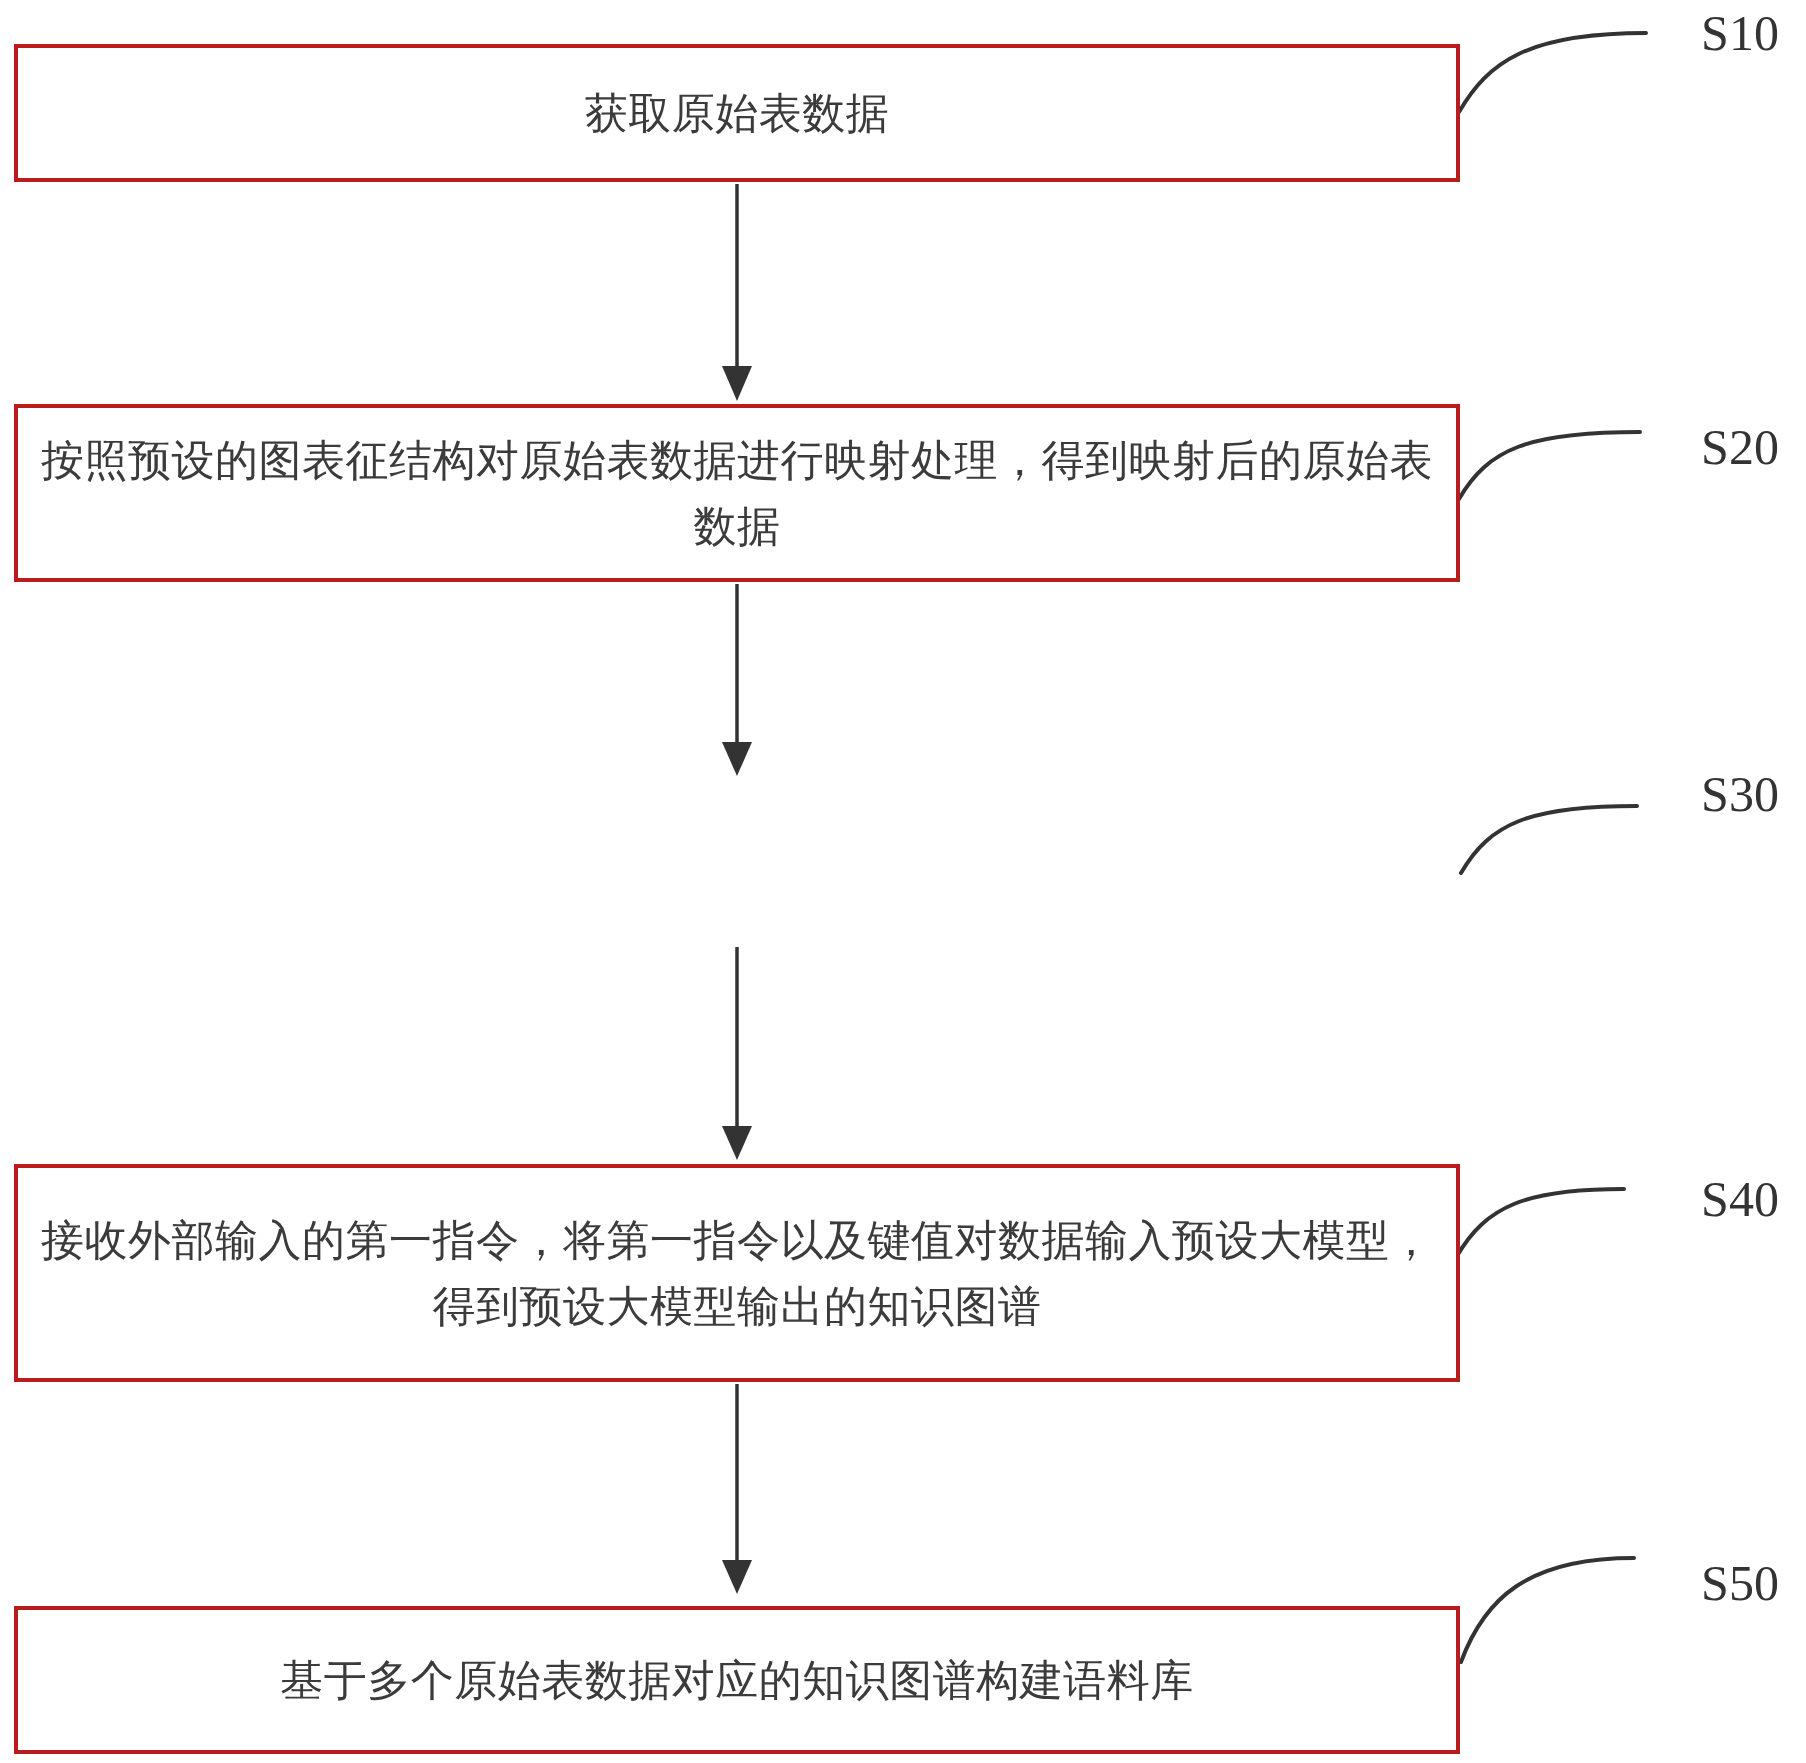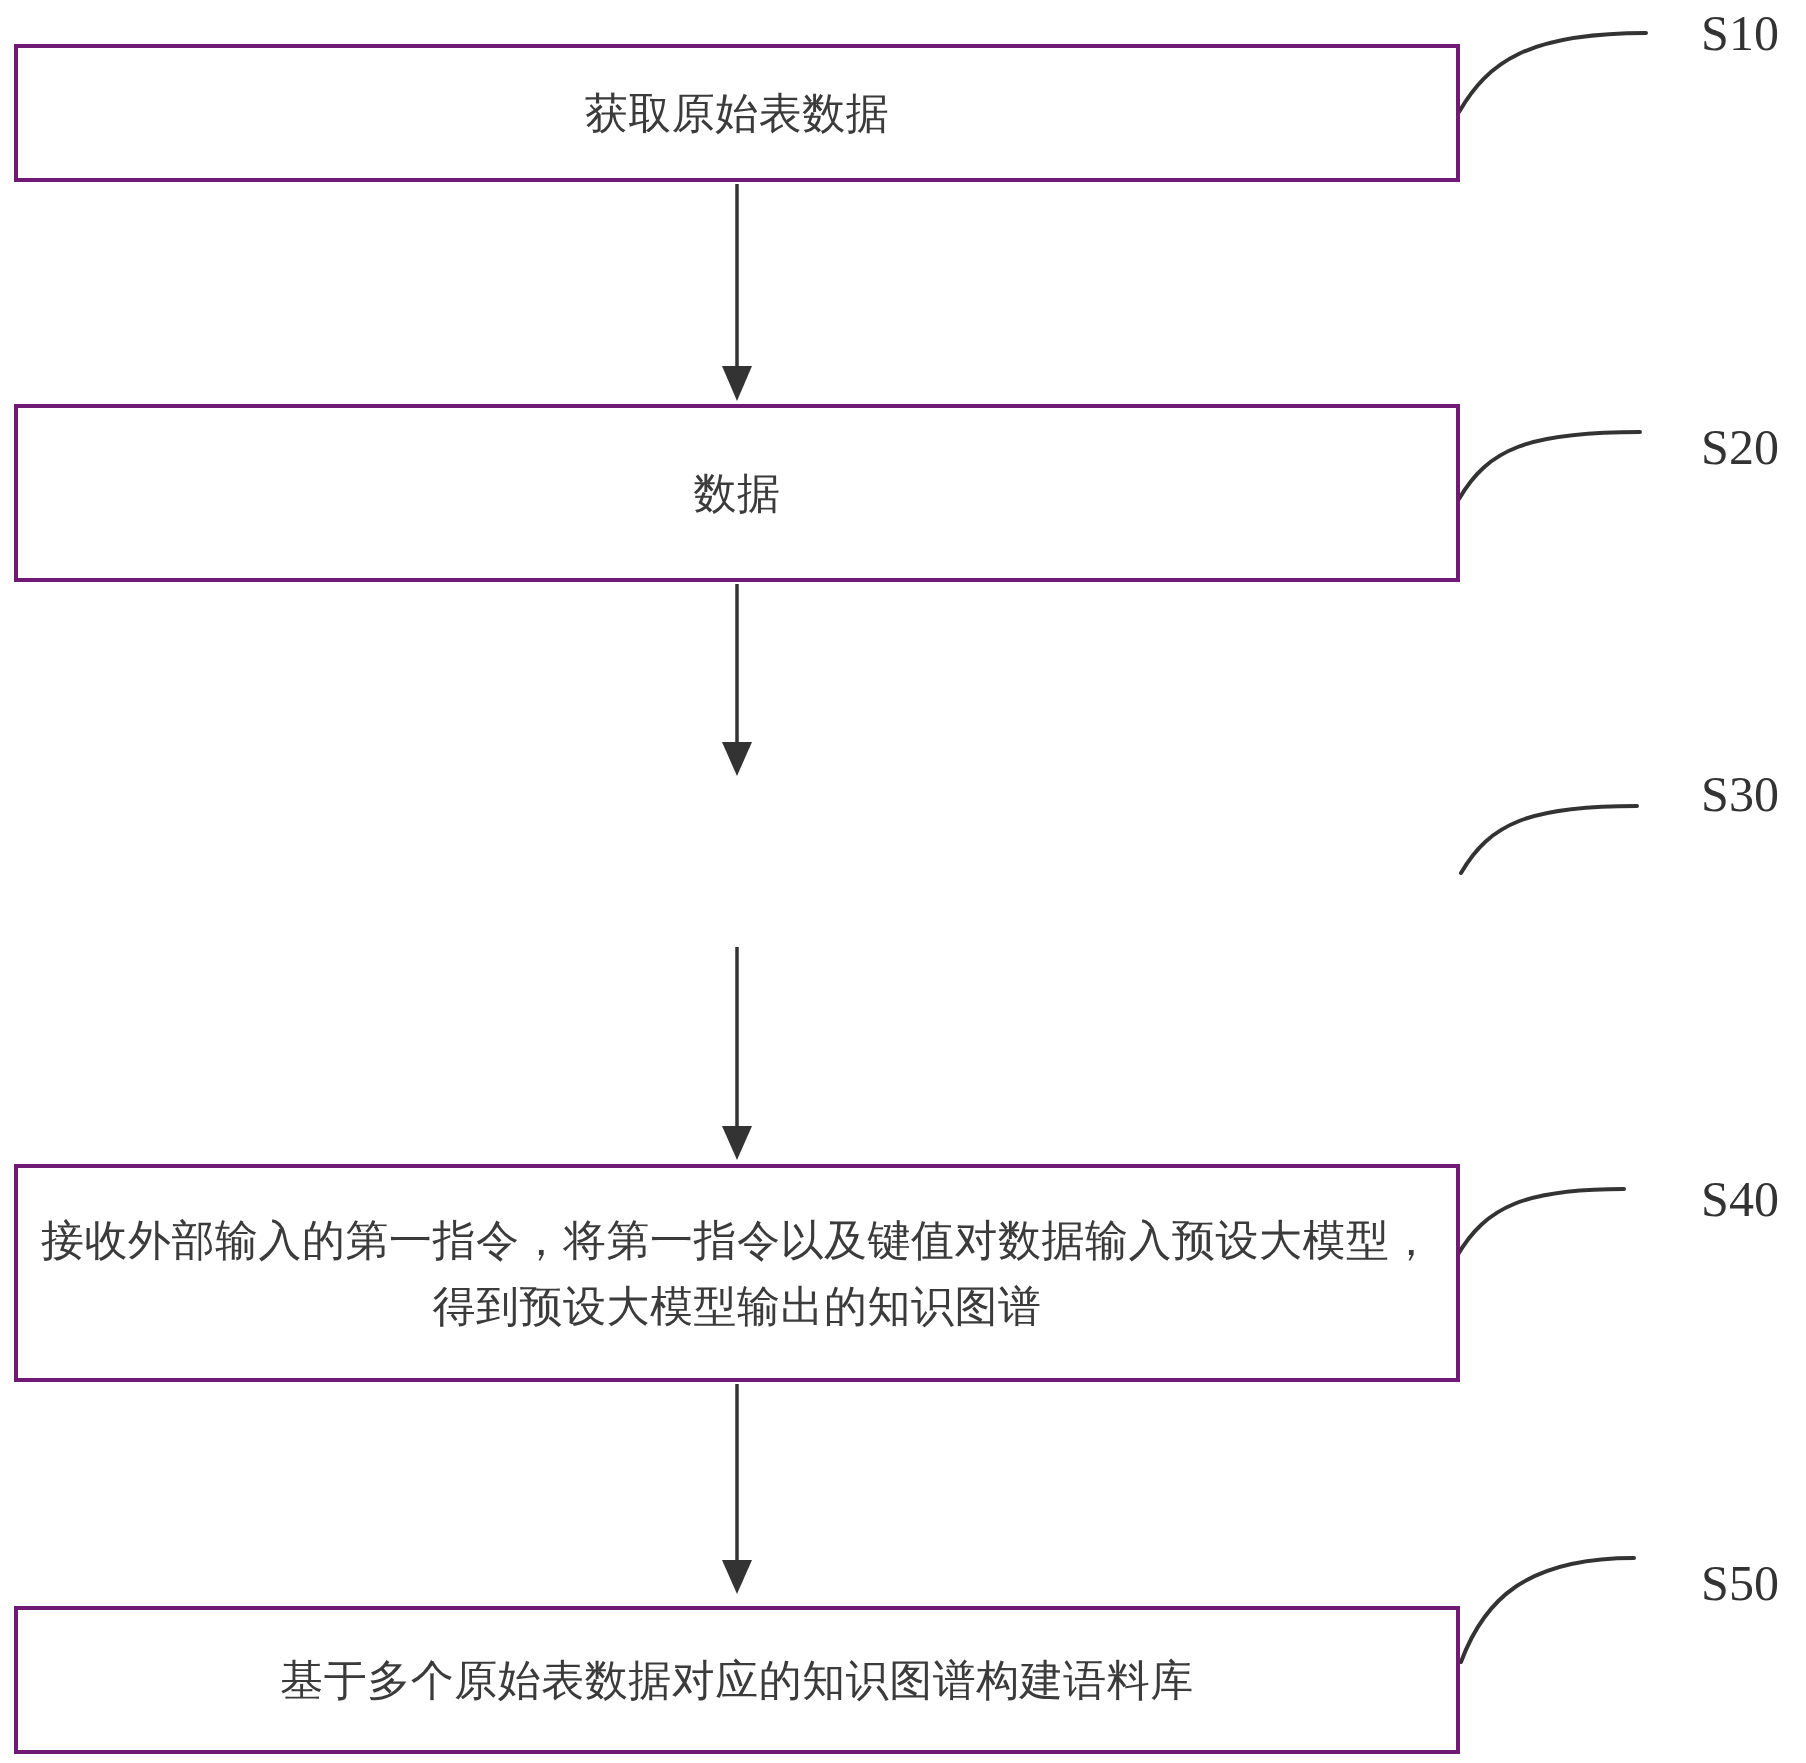--- a/index.html
+++ b/index.html
@@ -21,21 +21,21 @@
     top: 0;
     width: 1806px;
     height: 1763px;
     display: block;
   }
   .step-box {
     position: absolute;
     left: 14px;
     width: 1446px;
     box-sizing: border-box;
-    border: 4px solid #701a75;
+    border: 4px solid #b91c1c;
     background: #ffffff;
     display: flex;
     flex-direction: column;
     align-items: center;
     justify-content: center;
     text-align: center;
     color: #3b3b3b;
     font-size: 43px;
     line-height: 66px;
     letter-spacing: 0.5px;
@@ -84,20 +84,21 @@
     <path d="M 1461,873 C 1490,823 1530,806 1637,806" fill="none" stroke="#333333" stroke-width="4" stroke-linecap="round"></path>
     <path d="M 1457,1256 C 1486,1206 1526,1189 1624,1189" fill="none" stroke="#333333" stroke-width="4" stroke-linecap="round"></path>
     <path d="M 1461,1662 C 1484,1600 1526,1558 1634,1558" fill="none" stroke="#333333" stroke-width="4" stroke-linecap="round"></path>
   </svg>
 
   <div class="step-box" style="top:44px; height:138px;">
     <span>获取原始表数据</span>
   </div>
 
   <div class="step-box" style="top:404px; height:178px;">
+    <span>按照预设的图表征结构对原始表数据进行映射处理，得到映射后的原始表</span>
     <span>数据</span>
   </div>
 
 
   <div class="step-box" style="top:1164px; height:218px;">
     <span>接收外部输入的第一指令，将第一指令以及键值对数据输入预设大模型，</span>
     <span>得到预设大模型输出的知识图谱</span>
   </div>
 
   <div class="step-box" style="top:1598px; height:148px;margin-top:8px;">

